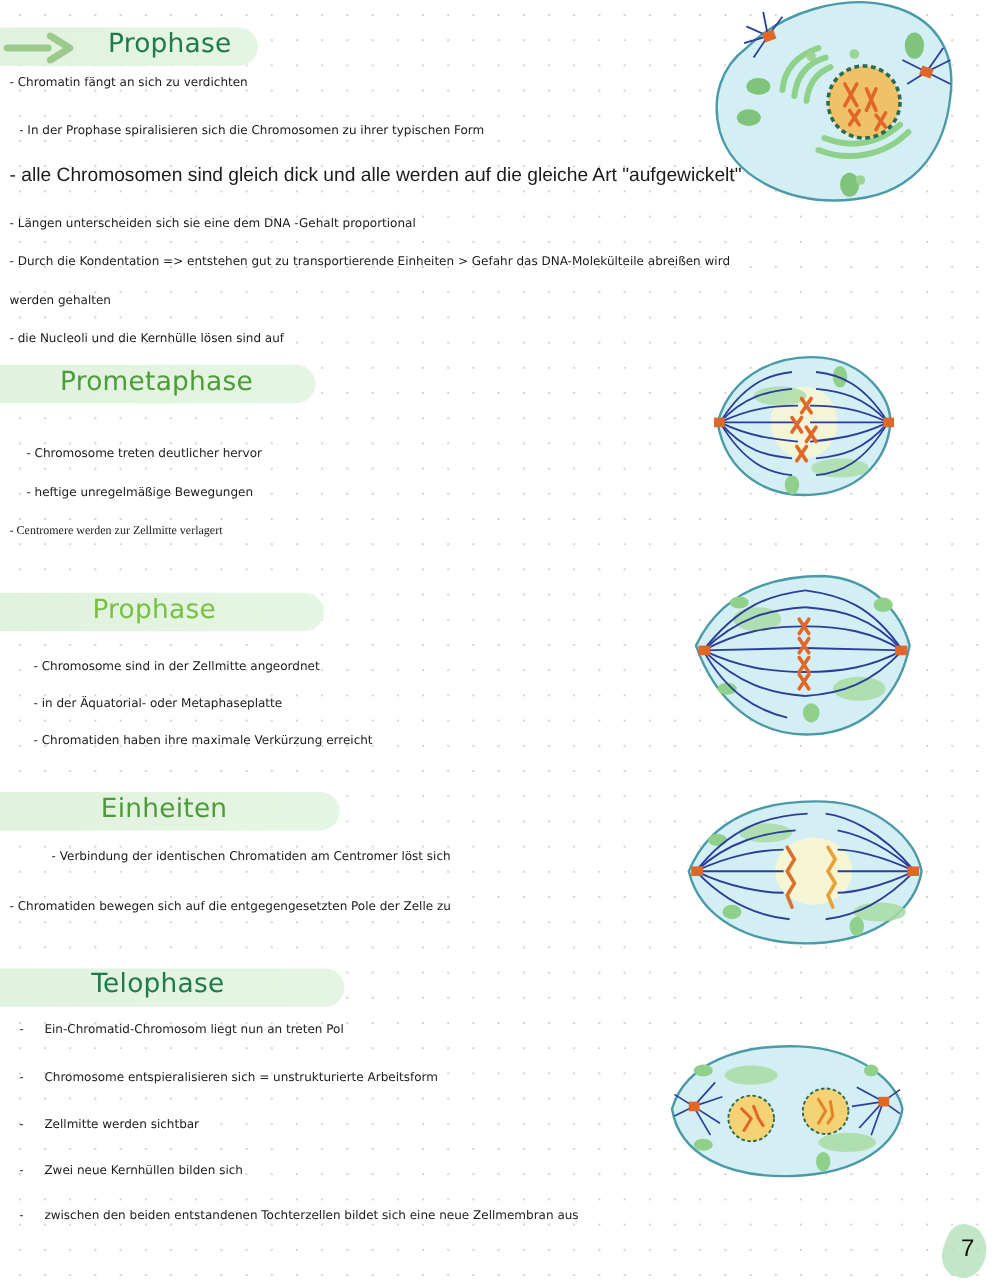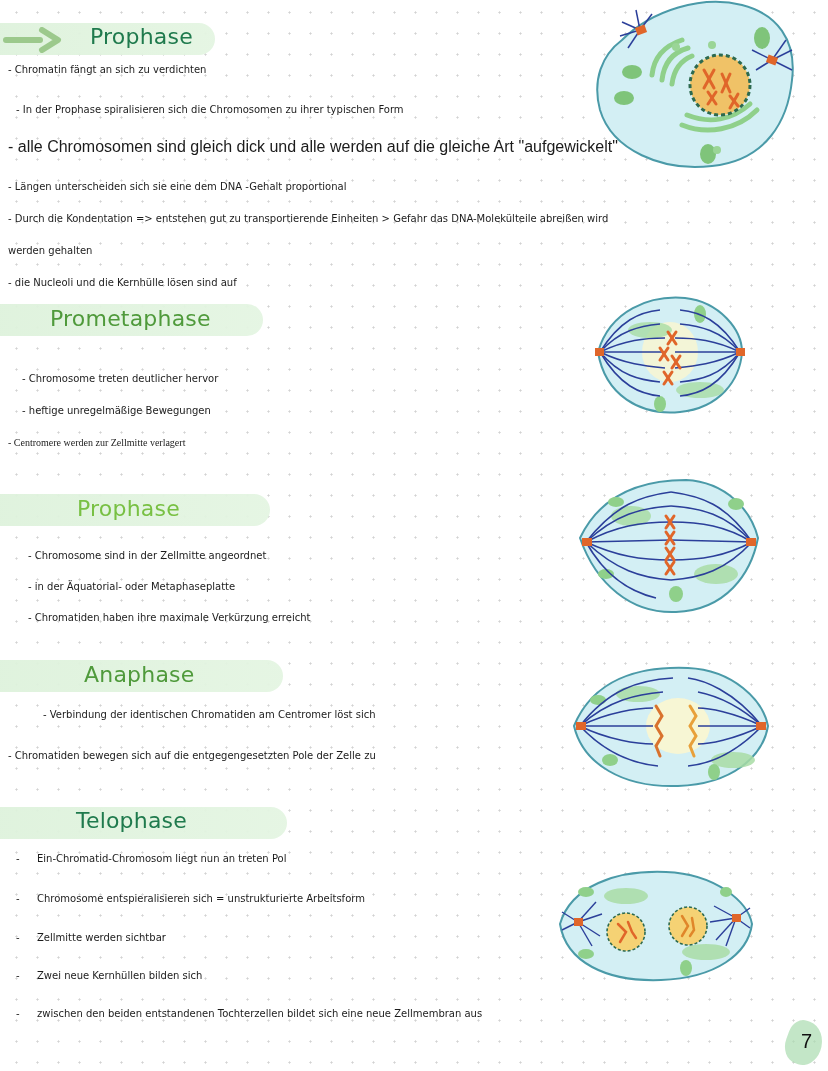--- a/index.html
+++ b/index.html
@@ -174,21 +174,21 @@
     <line x1="90" y1="74" x2="98" y2="86"></line>
       <line x1="98" y1="74" x2="90" y2="86"></line>
     <line x1="90" y1="88" x2="98" y2="100"></line>
       <line x1="98" y1="88" x2="90" y2="100"></line>
   </g>
   <rect x="6" y="64" width="10" height="8" fill="#e0662a"></rect>
   <rect x="170" y="64" width="10" height="8" fill="#e0662a"></rect>
 </svg>
 
 <div class="header-band" style="top:660px; width:283px;"></div>
-<div class="title" style="left:84px; top:662px; color:#4f9a3b;">Anaphase</div>
+<div class="title" style="left:84px; top:662px; color:#4f9a3b;">Einheiten</div>
 <div class="line" style="left:8px; top:709px;margin-left:35px;">- Verbindung der identischen Chromatiden am Centromer löst sich</div>
 <div class="line" style="left:8px; top:750px;">- Chromatiden bewegen sich auf die entgegengesetzten Pole der Zelle zu</div>
 
 <svg class="cell" width="204" height="130" style="left:568px; top:660px;" viewBox="0 0 204 130">
   <path d="M6,66 C25,20 70,6 120,8 C165,10 195,40 200,66 C195,96 165,124 110,126 C55,128 15,104 6,66 Z" fill="#d3eff4" stroke="#4a9aa8" stroke-width="2"></path>
   <ellipse cx="110" cy="66" rx="32" ry="28" fill="#fbf6d0" opacity="0.9"></ellipse>
   <ellipse cx="70" cy="34" rx="22" ry="8" fill="#a8dca4" opacity="0.85"></ellipse>
   <ellipse cx="165" cy="100" rx="22" ry="8" fill="#a8dca4" opacity="0.85"></ellipse>
   <ellipse cx="30" cy="40" rx="8" ry="5" fill="#8fd08a"></ellipse>
   <ellipse cx="42" cy="100" rx="8" ry="6" fill="#8fd08a"></ellipse>

